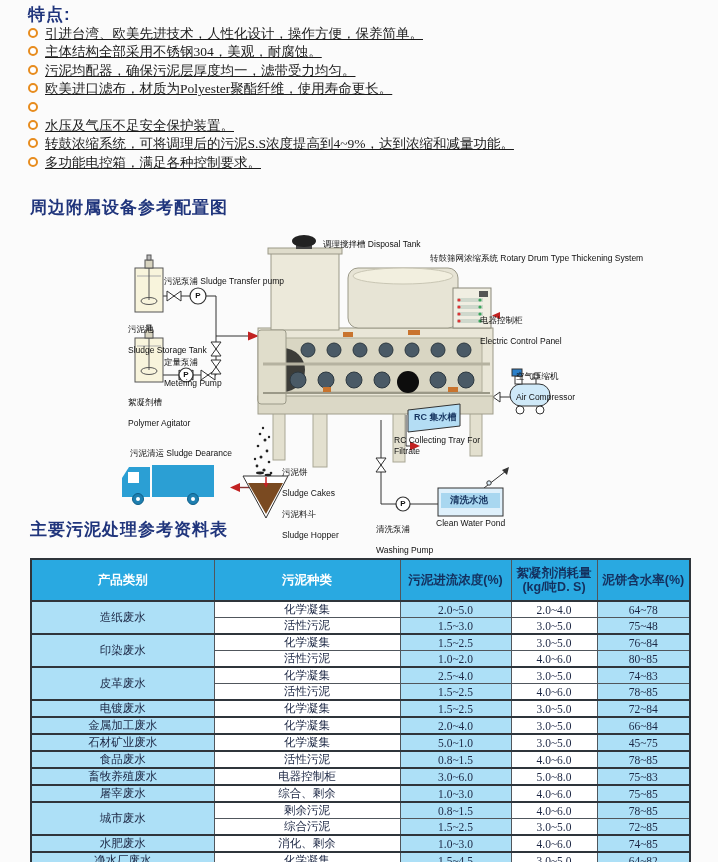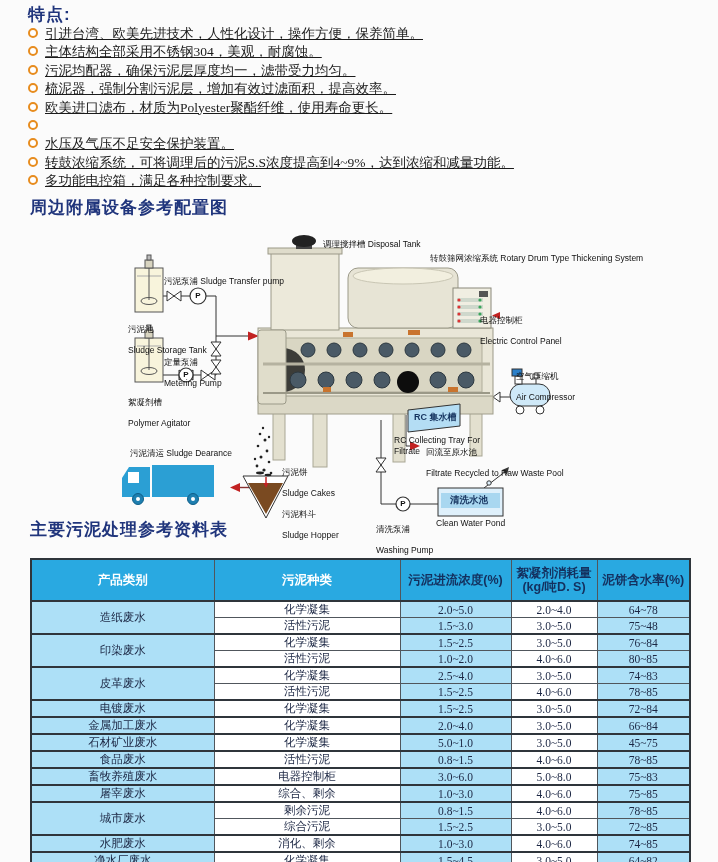--- a/index.html
+++ b/index.html
@@ -45,24 +45,20 @@
         <span class="bullet"></span>
         <span>引进台湾、欧美先进技术，人性化设计，操作方便，保养简单。</span>
       </li>
       <li>
         <span class="bullet"></span>
         <span>主体结构全部采用不锈钢304，美观，耐腐蚀。</span>
       </li>
       <li>
         <span class="bullet"></span>
         <span>污泥均配器，确保污泥层厚度均一，滤带受力均匀。</span>
-      </li>
-      <li>
-        <span class="bullet"></span>
-        <span>梳泥器，强制分割污泥层，增加有效过滤面积，提高效率。</span>
       </li>
       <li>
         <span class="bullet"></span>
         <span>欧美进口滤布，材质为Polyester聚酯纤维，使用寿命更长。</span>
       </li>
       <li>
         <span class="bullet"></span>
       </li>
       <li>
         <span class="bullet"></span>
@@ -284,24 +280,20 @@
       <div>电器控制柜</div>
       <div>Electric Control Panel</div>
     </div>
     <div class="dlabel" style="left:408px;top:130px;">
       <div>空气压缩机</div>
       <div>Air Compressor</div>
     </div>
     <div class="boxlabel" style="left:306px;top:181px;font-size:9px;">RC 集水槽</div>
     <div class="dlabel" style="left:286px;top:205px;">RC Collecting Tray For
 Filtrate</div>
-    <div class="dlabel" style="left:318px;top:206px;">
-      <div>回流至原水池</div>
-      <div>Filtrate Recycled to Raw Waste Pool</div>
-    </div>
     <div class="dlabel" style="left:22px;top:218px;">污泥清运 Sludge Dearance</div>
     <div class="dlabel" style="left:174px;top:226px;">
       <div>污泥饼</div>
       <div>Sludge Cakes</div>
     </div>
     <div class="dlabel" style="left:174px;top:268px;">
       <div>污泥料斗</div>
       <div>Sludge Hopper</div>
     </div>
     <div class="dlabel" style="left:268px;top:283px;">

